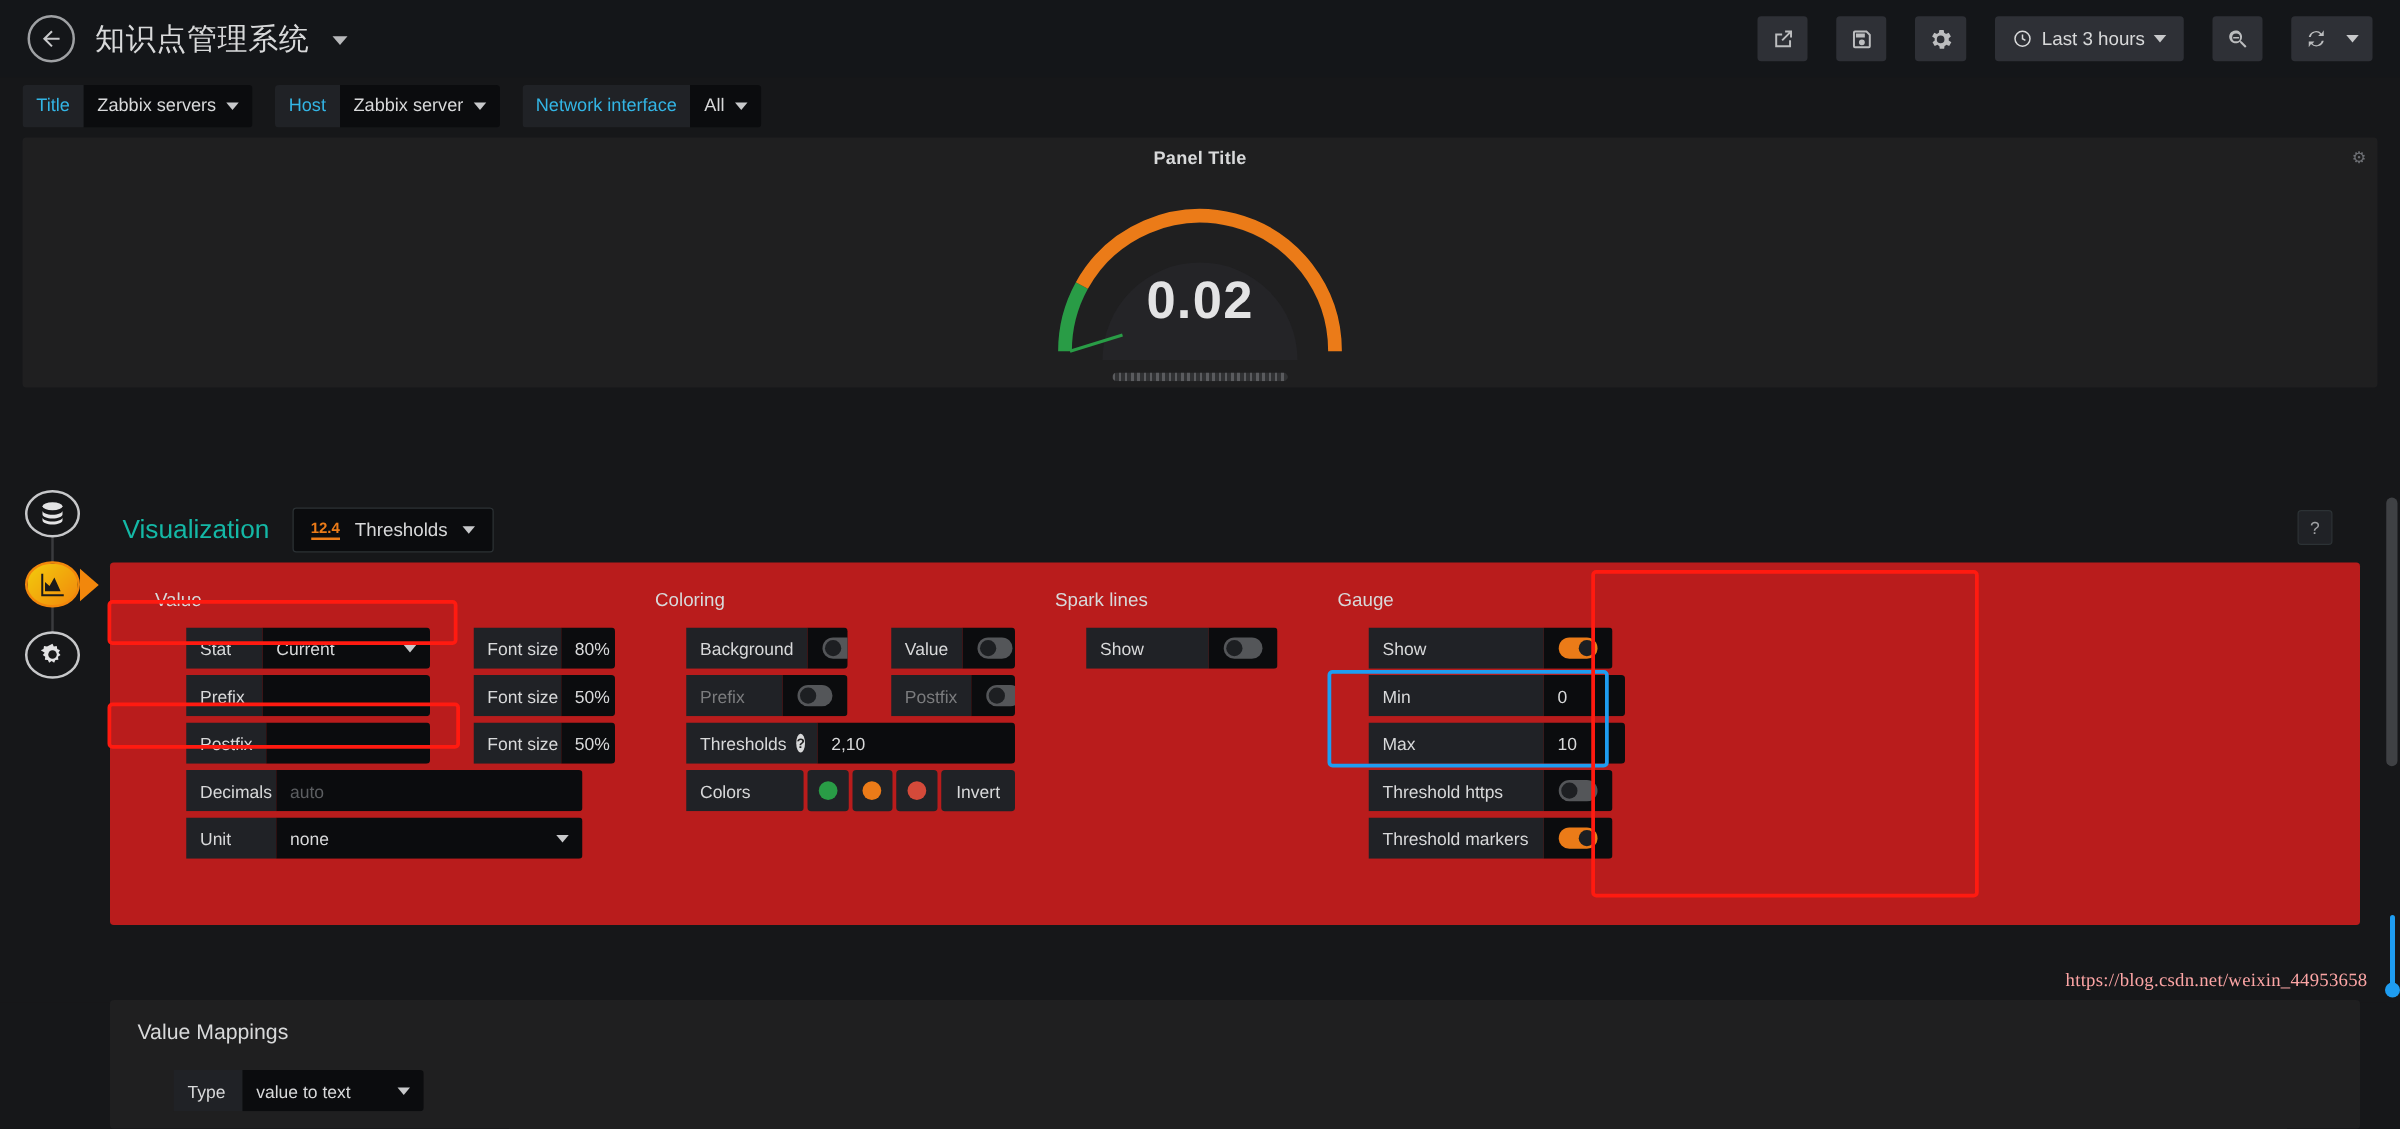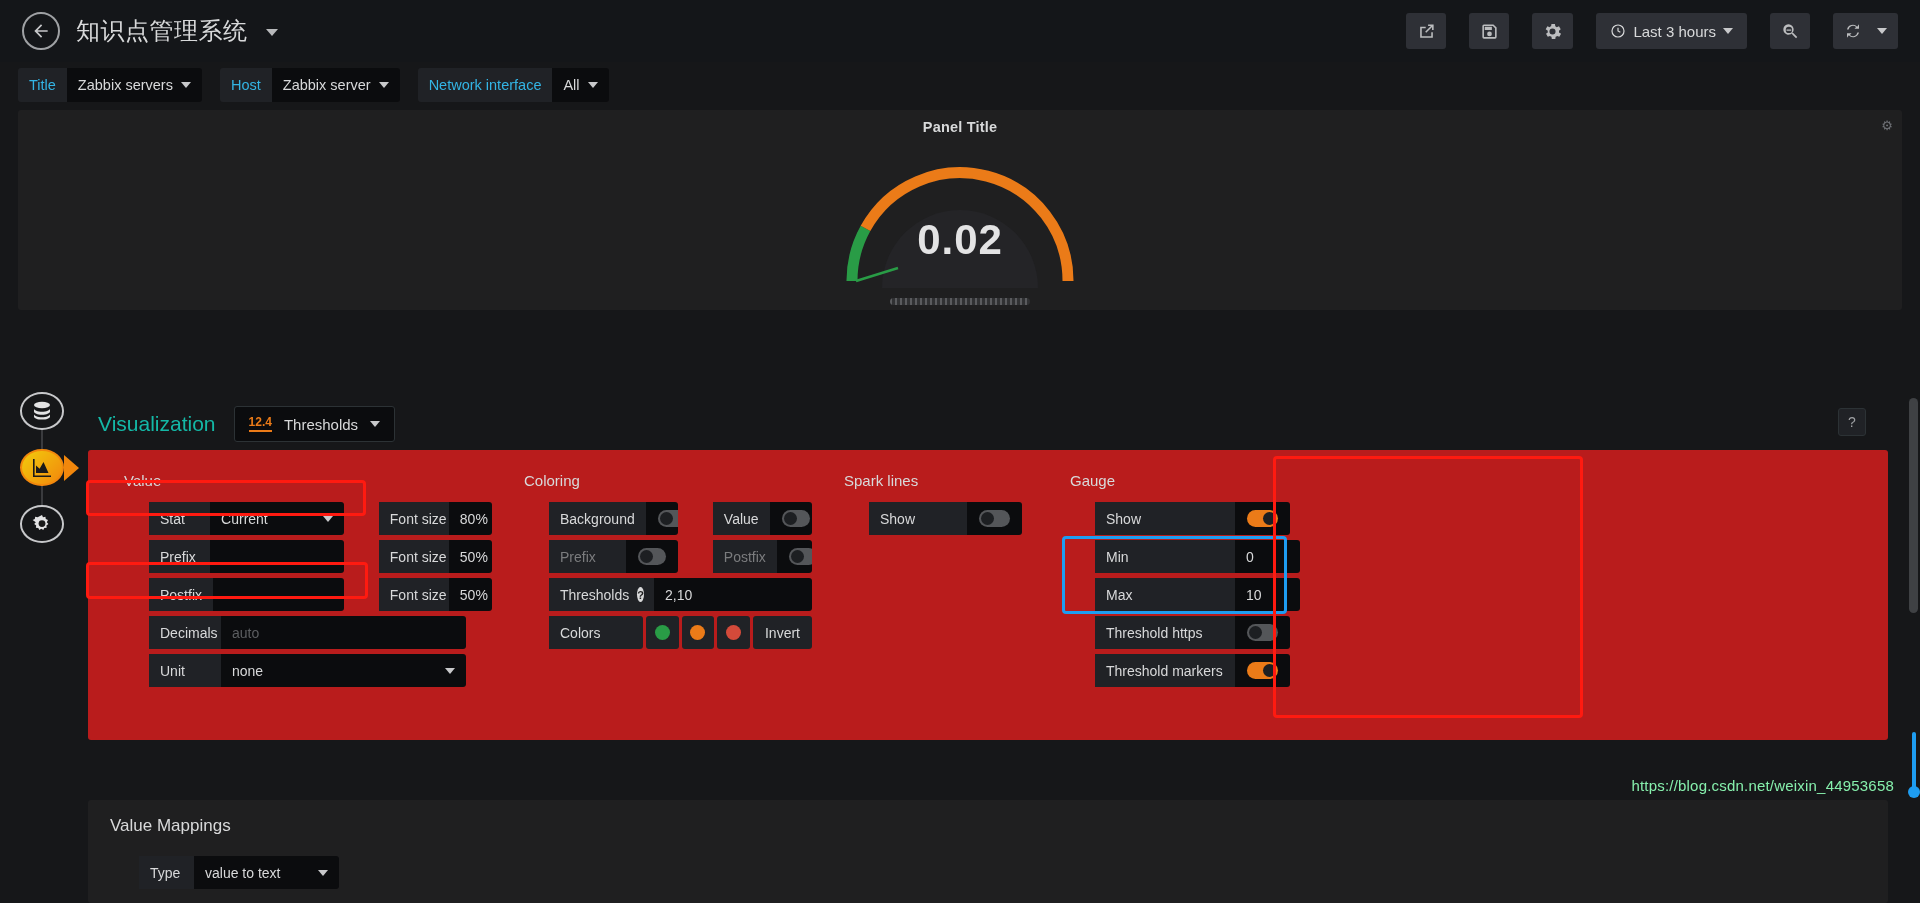--- a/index.html
+++ b/index.html
@@ -230,21 +230,21 @@
   .scroll-pin {
     position: absolute; right: 4px; bottom: 10px; width: 4px; height: 60px;
     background: #1e9df1; border-radius: 3px;
   }
   .scroll-pin::after {
     content: ""; position: absolute; left: -4px; bottom: -6px; width: 12px; height: 12px;
     border-radius: 50%; background: #1e9df1;
   }
   .watermark {
     position: absolute; right: 26px; bottom: 8px; font-size: 15px;
-    color: #86efac; letter-spacing: 0.2px;
+    color: #fca5a5; letter-spacing: 0.2px; font-family: Liberation Serif, serif;
   }
 </style>
 </head>
 <body>
 
 <div class="app">
 
   <div class="navbar">
     <div class="back-btn">
       <svg viewBox="0 0 24 24">

